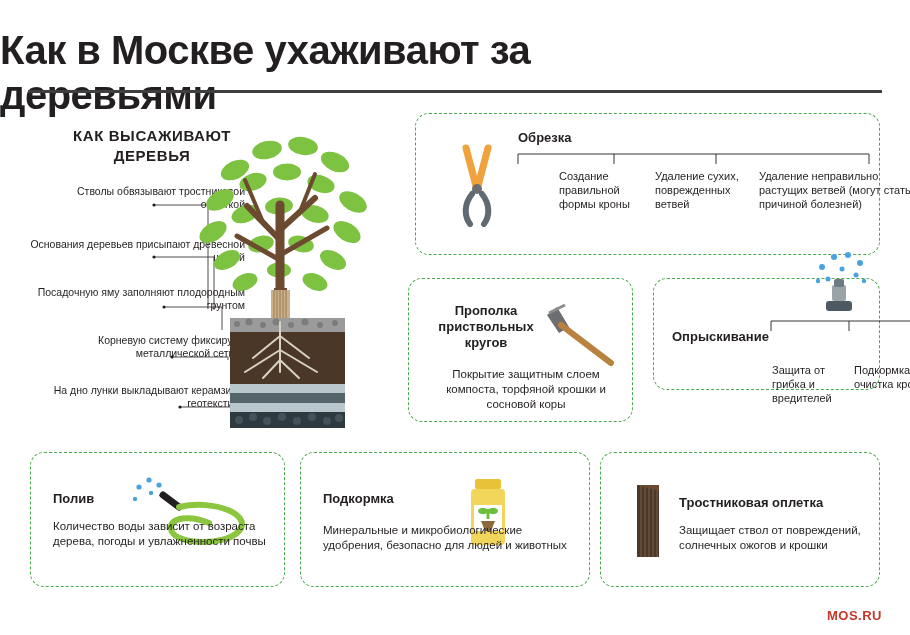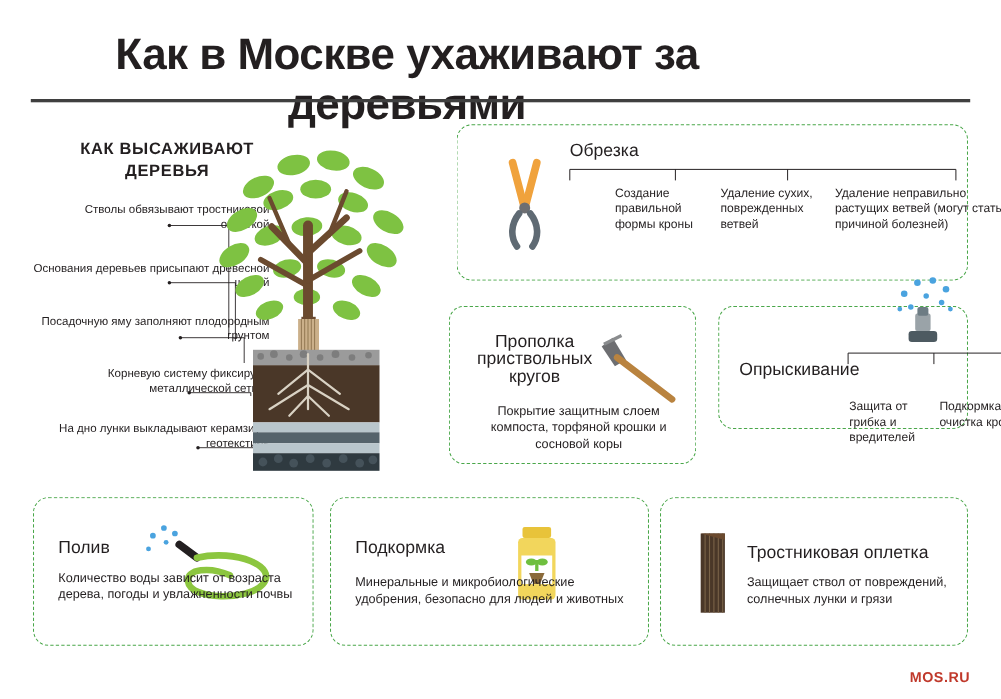--- a/index.html
+++ b/index.html
@@ -10,21 +10,21 @@
     color:#231f20;
     position:relative;
     overflow:hidden;
   }
   .page{position:relative;width:910px;height:635px;}
 
   
   .title{
     position:absolute;
     left:0;top:28px;width:740px;
-    text-align:center;
+    text-align:left;
     font-size:40px;
     font-weight:bold;
     letter-spacing:-0.5px;
     color:#231f20;
   }
   .title-rule{
     position:absolute;left:28px;top:90px;width:854px;height:3px;background:#3f3f3f;
   }
 
   
@@ -48,21 +48,21 @@
 
   
   .card{
     position:absolute;
     border:1.6px dashed #4aa74a;
     border-radius:14px;
     background:#ffffff;
     box-sizing:border-box;
   }
   .card-title{
-    font-size:16px;font-weight:normal;color:#231f20;line-height:16px;
+    font-size:13px;font-weight:bold;color:#231f20;line-height:16px;
   }
   .card-text{
     font-size:11.5px;line-height:15px;color:#231f20;
   }
   .sub-col{font-size:11px;line-height:14px;color:#231f20;}
 
   
   #card-obrezka{left:415px;top:113px;width:465px;height:142px;}
   #card-obrezka .card-title{position:absolute;left:102px;top:16px;}
   #obrezka-bracket{position:absolute;left:100px;top:38px;}
@@ -328,17 +328,17 @@
       <g stroke="#7a6348" stroke-width="1">
         <line x1="16" y1="6" x2="16" y2="78"></line>
           <line x1="20" y1="6" x2="20" y2="78"></line>
         <line x1="24" y1="6" x2="24" y2="78"></line>
           <line x1="28" y1="6" x2="28" y2="78"></line>
         <line x1="32" y1="6" x2="32" y2="78"></line>
       </g>
       <path d="M12 6 L34 12 L34 6 Z" fill="#6b4a2f"></path>
     </svg>
     <div class="card-title">Тростниковая оплетка</div>
-    <div class="card-text">Защищает ствол от повреждений, солнечных лунки и грязи</div>
+    <div class="card-text">Защищает ствол от повреждений, солнечных ожогов и крошки</div>
   </div>
 
   <div class="footer">MOS.RU</div>
 </div>
 
 </body></html>

